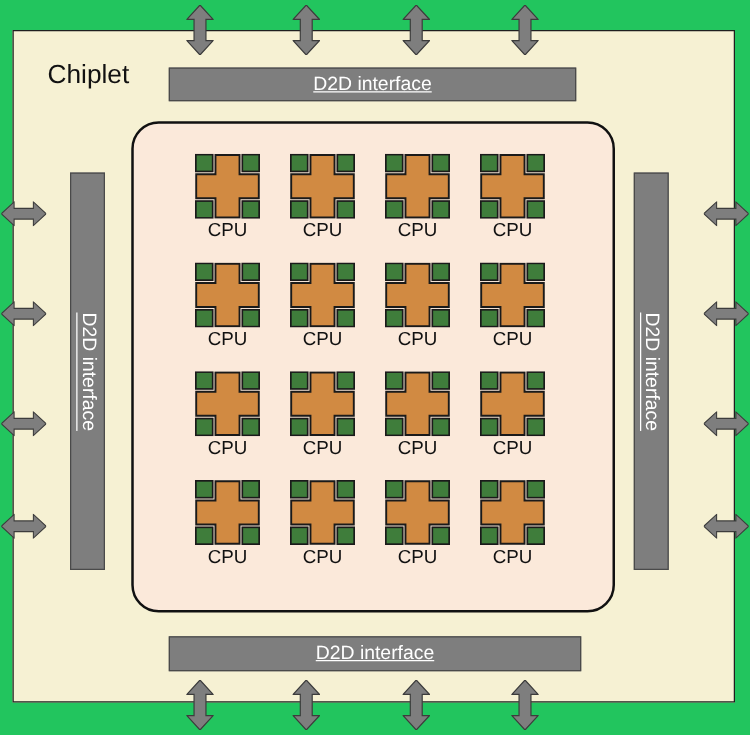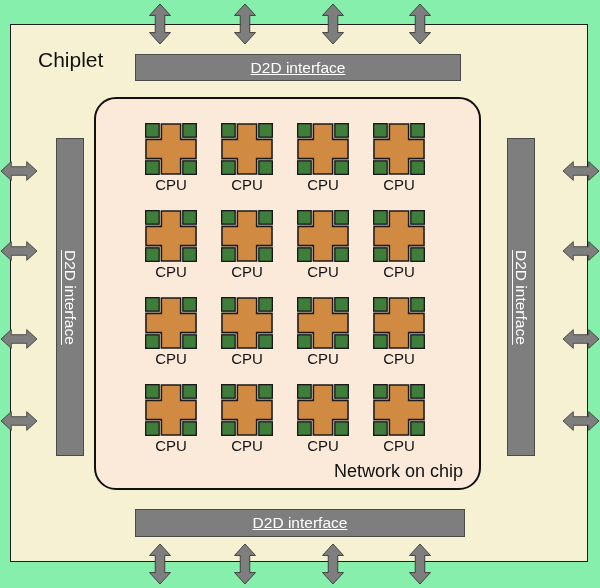--- a/index.html
+++ b/index.html
@@ -1,33 +1,33 @@
 <!DOCTYPE html>
 <html><head>
 <meta charset="utf-8">
 <style>
   html,body{margin:0;padding:0;background:#ffffff;font-family:"Liberation Sans",sans-serif;}
-  #stage{position:relative;width:600px;height:588px;background:#86efac;overflow:hidden;}
+  #stage{position:relative;width:600px;height:588px;background:#22c55e;overflow:hidden;}
 
   
   .chip{position:absolute;left:10px;top:24px;width:578px;height:538px;
         background:#f6f1d3;border:1.6px solid #1f1f1f;box-sizing:border-box;}
   .chip-title{position:absolute;left:38px;top:48px;font-size:21px;color:#111;}
 
   
   .d2d{position:absolute;background:#7e7e7e;border:1px solid #4a4a4a;box-sizing:border-box;
        display:flex;align-items:center;justify-content:center;color:#ffffff;font-size:15.5px;text-decoration:underline;}
   .d2d-top{left:135px;top:54px;width:326px;height:27px;}
   .d2d-bottom{left:135px;top:509px;width:330px;height:28px;}
   .d2d-left{left:56px;top:138px;width:28px;height:318px;}
   .d2d-right{left:507px;top:138px;width:28px;height:318px;}
   .d2d-vert span{writing-mode:vertical-rl;text-orientation:mixed;white-space:nowrap;}
 
   
-  .noc{position:absolute;left:94px;top:97px;width:387px;height:393px;
+  .noc{position:absolute;left:105px;top:97px;width:387px;height:393px;
        background:#fbe9da;border:2.6px solid #111;border-radius:22px;box-sizing:border-box;}
   .noc-label{position:absolute;right:16px;bottom:6px;font-size:18px;color:#111;}
 
   .cpu-grid{position:absolute;left:37px;top:24px;width:304px;height:348px;
             display:grid;grid-template-columns:repeat(4,76px);grid-template-rows:repeat(4,87px);}
   .cpu-cell{display:flex;flex-direction:column;align-items:center;justify-content:flex-start;}
   .cpu-icon{width:52px;height:52px;display:block;}
   .cpu-icon .cross{fill:#d18a42;stroke:#1a1a1a;stroke-width:1.6;}
   .cpu-icon .port{fill:#3f7d3b;stroke:#1a1a1a;stroke-width:1.4;}
   .cpu-label{font-size:15px;color:#111;margin-top:1px;}
@@ -215,21 +215,20 @@
           <svg class="cpu-icon" viewBox="0 0 54 54">
             <rect class="port" x="0.7" y="0.7" width="14" height="14"></rect>
             <rect class="port" x="39.3" y="0.7" width="14" height="14"></rect>
             <rect class="port" x="0.7" y="39.3" width="14" height="14"></rect>
             <rect class="port" x="39.3" y="39.3" width="14" height="14"></rect>
             <path class="cross" d="M17,1 H37 V17 H53 V37 H37 V53 H17 V37 H1 V17 H17 Z"></path>
           </svg>
           <span class="cpu-label">CPU</span>
         </div>
       </div>
-    <div class="noc-label">Network on chip</div>
   </div>
 
   <svg class="arrow arrow-v" style="left:149px;top:4px" viewBox="0 0 22 42">
       <polygon points="11,0 22,12 16,12 16,30 22,30 11,42 0,30 6,30 6,12 0,12"></polygon>
     </svg>
   <svg class="arrow arrow-v" style="left:234px;top:4px" viewBox="0 0 22 42">
       <polygon points="11,0 22,12 16,12 16,30 22,30 11,42 0,30 6,30 6,12 0,12"></polygon>
     </svg>
   <svg class="arrow arrow-v" style="left:322px;top:4px" viewBox="0 0 22 42">
       <polygon points="11,0 22,12 16,12 16,30 22,30 11,42 0,30 6,30 6,12 0,12"></polygon>

